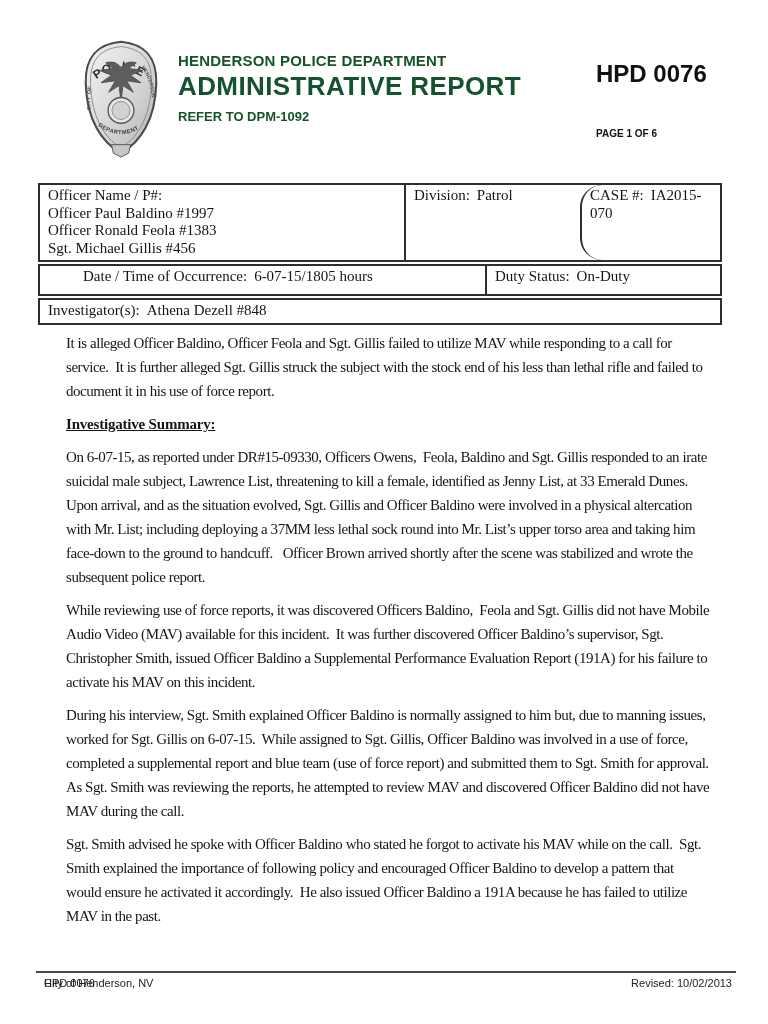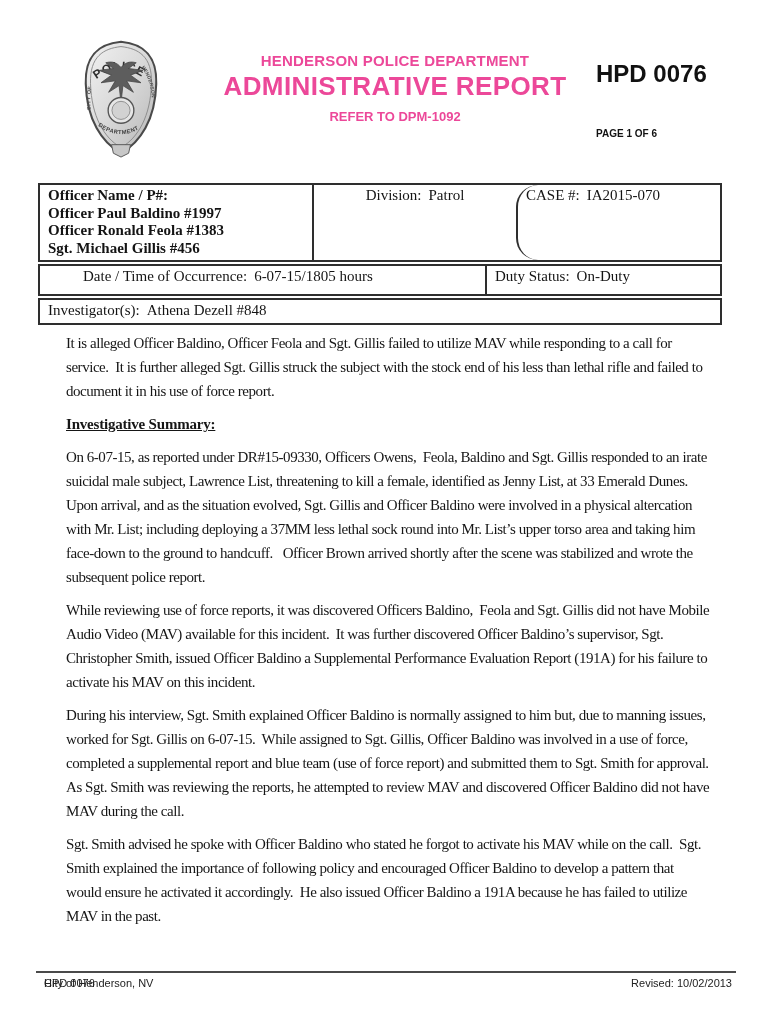--- a/index.html
+++ b/index.html
@@ -4,40 +4,40 @@
 <style>
   html,body { margin:0; padding:0; background:#ffffff; }
   .page {
     position:relative; width:768px; height:1024px; background:#ffffff;
     font-family:"Liberation Serif", serif; color:#141414; overflow:hidden;
   }
 
   
   .hdr-badge { position:absolute; left:70px; top:38px; width:102px; height:120px; }
   .hdr-center {
-    position:absolute; left:150px; top:52px; width:490px; text-align:center;
-    font-family:"Liberation Sans", sans-serif; font-weight:bold; color:#ec4899;
+    position:absolute; left:150px; top:52px; width:490px; text-align:left;
+    font-family:"Liberation Sans", sans-serif; font-weight:bold; color:#14532d;padding-left:28px;
   }
   .hdr-dept  { font-size:15px; letter-spacing:0.2px; }
   .hdr-title { font-size:26px; letter-spacing:0.4px; margin-top:2px; }
   .hdr-refer { font-size:13px; margin-top:7px; }
   .hdr-right {
     position:absolute; left:596px; top:60px;
     font-family:"Liberation Sans", sans-serif; font-weight:bold; color:#111;
   }
   .hdr-num  { font-size:24px; }
   .hdr-page { font-size:10px; margin-top:40px; }
 
   
   .info-table { position:absolute; left:38px; top:183px; width:684px; font-size:15px; line-height:17.5px; }
   .trow { border:2px solid #2e2e2e; display:flex; margin-bottom:2px; background:#fff; box-sizing:border-box; }
   .tcell { padding:2px 8px 3px 8px; box-sizing:border-box; }
   .tcell + .tcell { border-left:2px solid #2e2e2e; }
-  .row1 .c1 { width:272px;font-weight:bold; }
-  .row1 .c2 { width:204px;text-align:center; }
+  .row1 .c1 { width:364px; }
+  .row1 .c2 { width:176px; }
   .row1 .c3 { flex:1;border-radius:22px; }
   .row2 { height:32px;padding-left:35px; }
   .row2 .c1 { width:410px; }
   .row2 .c2 { flex:1; }
   .row3 { height:27px; }
   .row3 .c1 { width:100%; }
   .lbl { }
   .val { margin-left:7px; }
 
   

